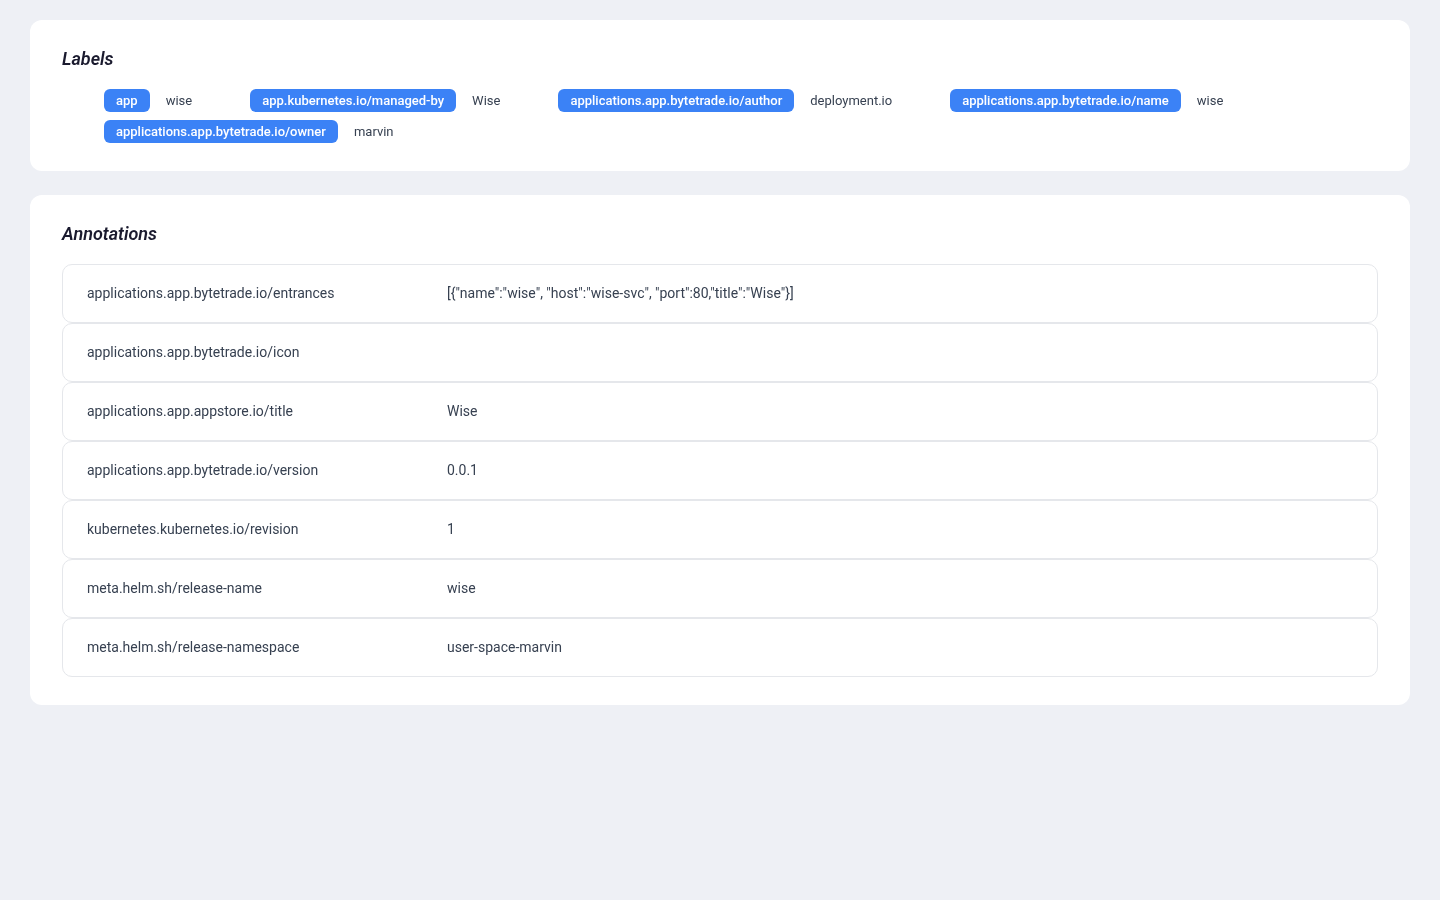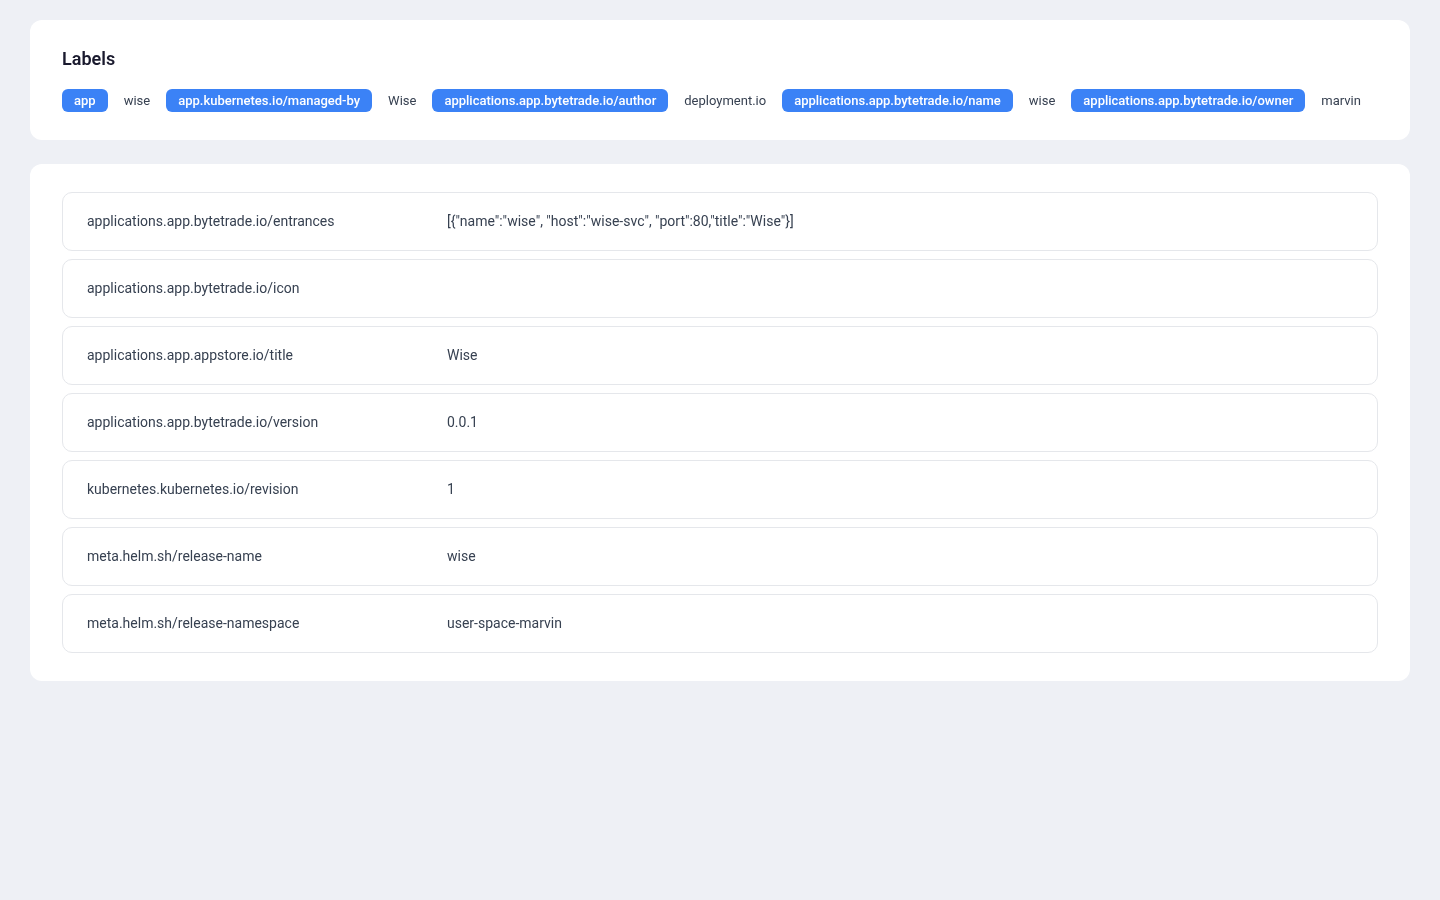--- a/index.html
+++ b/index.html
@@ -20,52 +20,54 @@
       border-radius: 12px;
       padding: 28px 32px;
       margin-bottom: 24px;
     }
 
     .section-title {
       font-size: 18px;
       font-weight: 600;
       color: #1a1a2e;
       margin-bottom: 20px;
+      font-style: italic;
     }
 
     .labels-container {
       display: flex;
       flex-wrap: wrap;
       gap: 8px;
       align-items: center;
     }
 
     .label-badge {
       background-color: #3b82f6;
       color: #ffffff;
       border-radius: 6px;
       padding: 4px 12px;
       font-size: 13px;
       font-weight: 500;
       white-space: nowrap;
+      margin-left: 42px;
     }
 
     .label-value {
       background-color: transparent;
       color: #374151;
       border-radius: 6px;
       padding: 4px 8px;
       font-size: 13px;
       white-space: nowrap;
     }
 
     .annotations-table {
       display: flex;
       flex-direction: column;
-      gap: 8px;
+      gap: 0;
       justify-content: space-between;
     }
 
     .annotation-row {
       display: flex;
       align-items: flex-start;
       border: 1px solid #e5e7eb;
       border-radius: 10px;
       padding: 18px 24px;
     }
@@ -99,20 +101,21 @@
       <span class="label-badge">applications.app.bytetrade.io/author</span>
       <span class="label-value">deployment.io</span>
       <span class="label-badge">applications.app.bytetrade.io/name</span>
       <span class="label-value">wise</span>
       <span class="label-badge">applications.app.bytetrade.io/owner</span>
       <span class="label-value">marvin</span>
     </div>
 </div>
 
 <div class="section-card">
+  <div class="section-title">Annotations</div>
   <div class="annotations-table">
 
   <div class="annotation-row">
         <div class="annotation-key">applications.app.bytetrade.io/entrances</div>
         <div class="annotation-value">[{"name":"wise", "host":"wise-svc", "port":80,"title":"Wise"}]</div>
       </div>
       <div class="annotation-row">
         <div class="annotation-key">applications.app.bytetrade.io/icon</div>
       </div>
       <div class="annotation-row">

